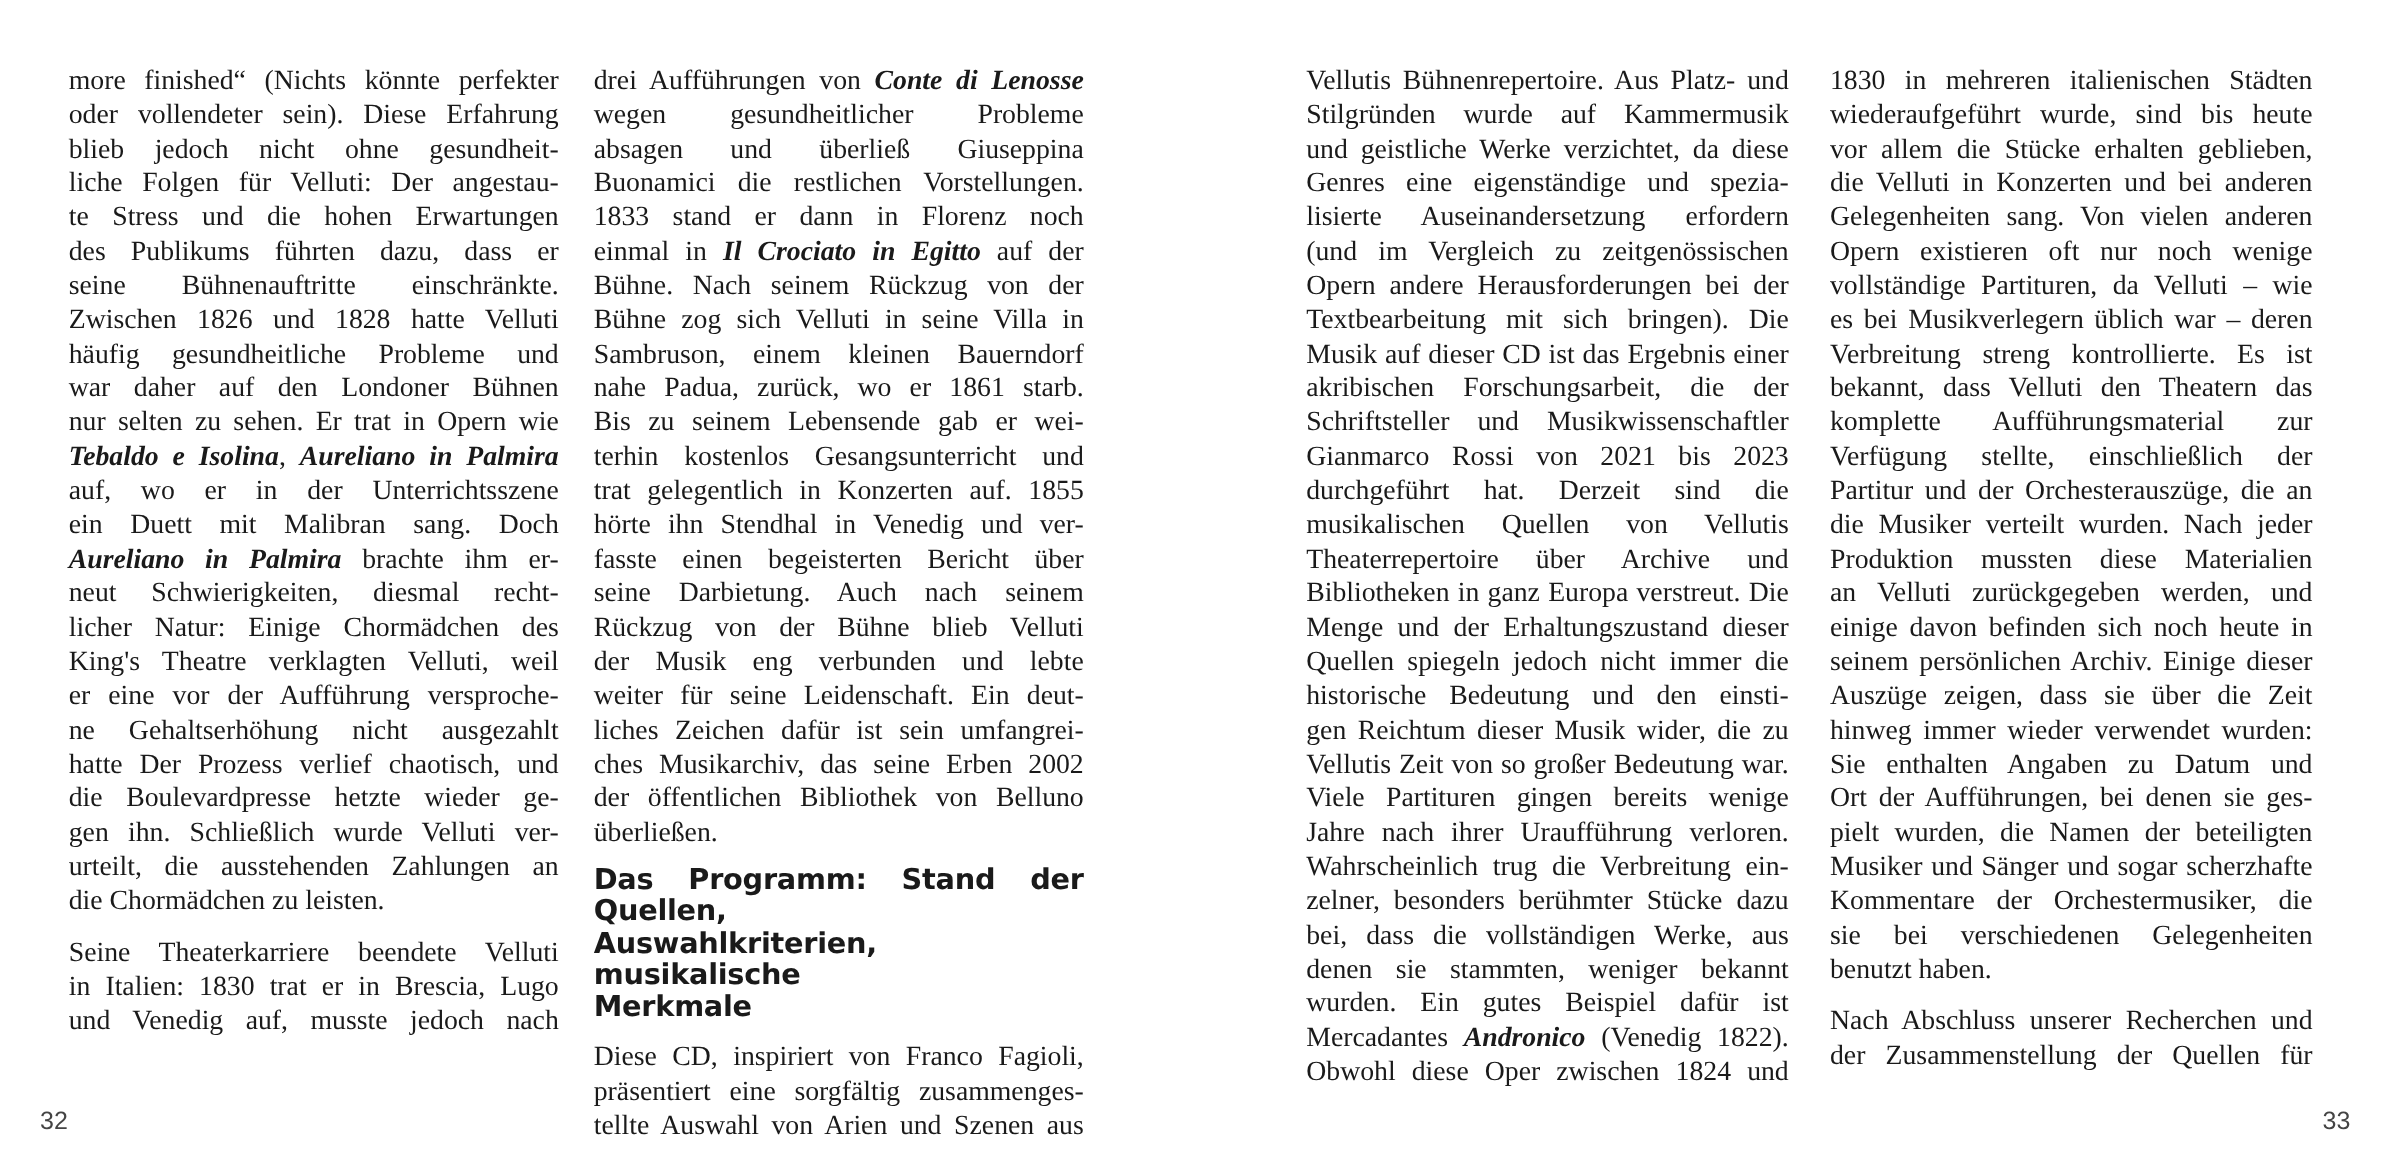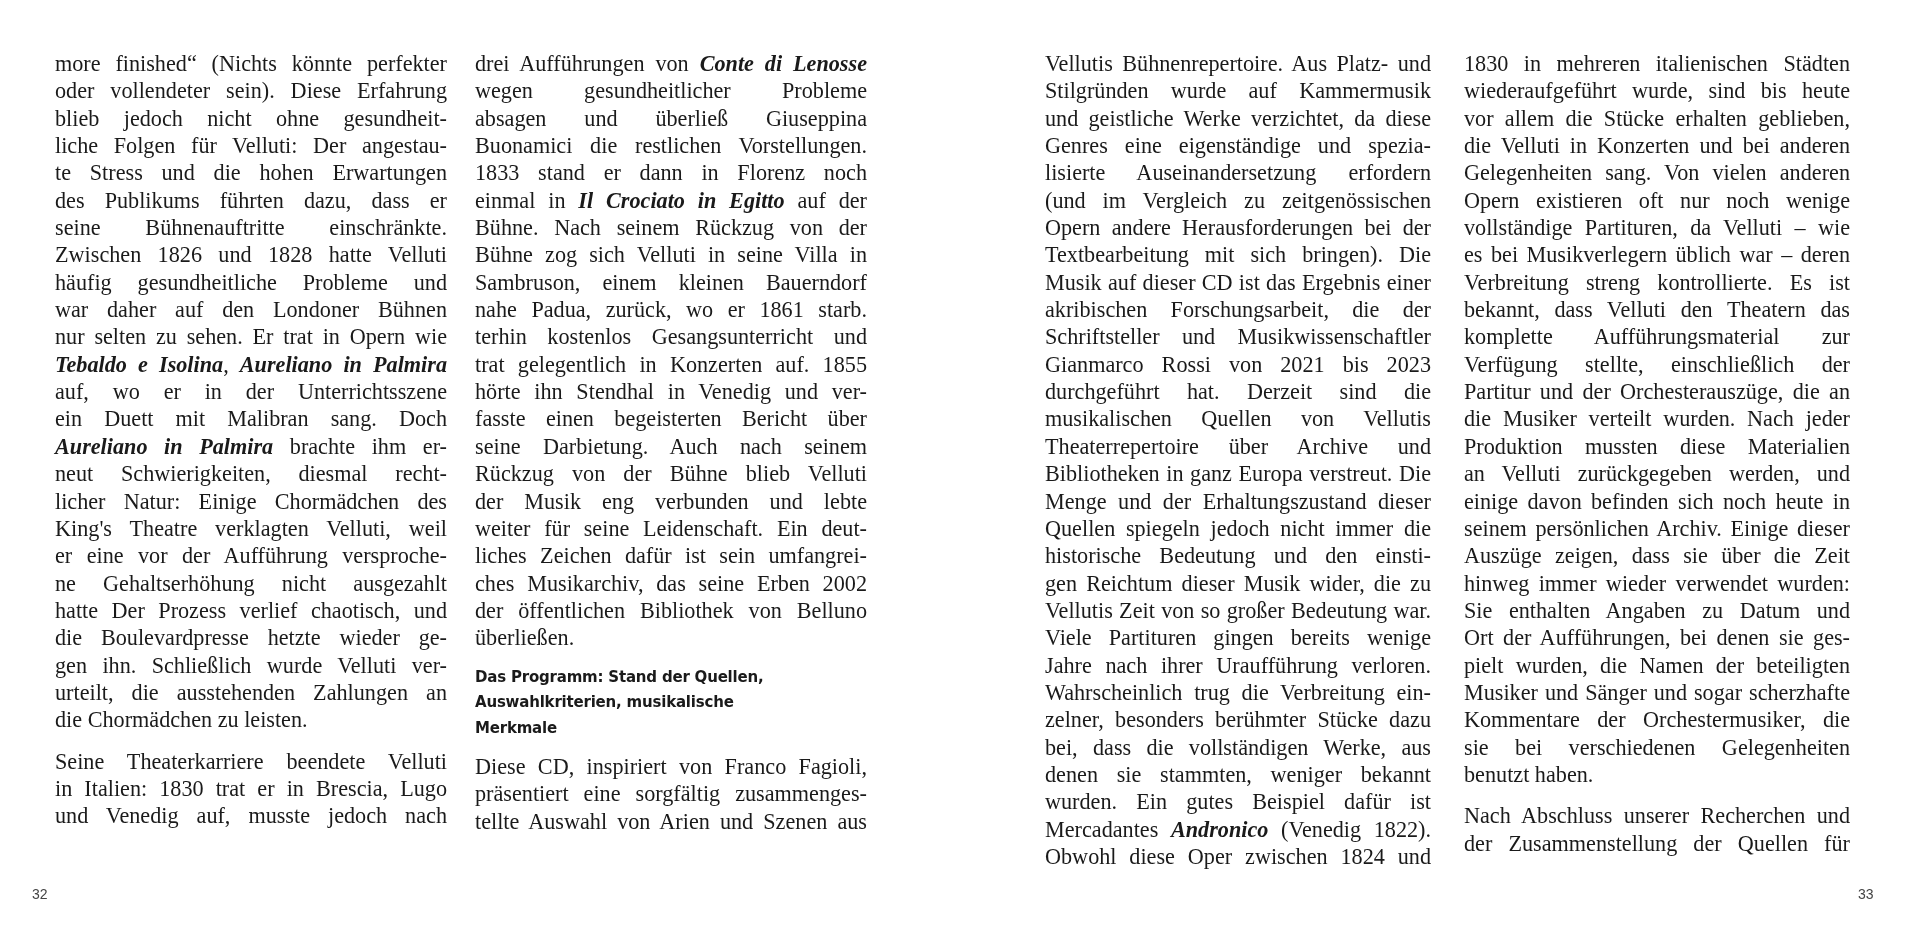--- a/index.html
+++ b/index.html
@@ -25,32 +25,32 @@
   .col p + p { margin-top: 14px; }
   .col .line { display: block; text-align: justify; text-align-last: justify; white-space: nowrap; }
   .col .line.last { text-align-last: left; }
   .col em { font-style: italic; font-weight: bold; }
   #col1 { left: 55px; }
   #col2 { left: 475px; }
   #col3 { left: 1045px; width: 386px; }
   #col4 { left: 1464px; width: 386px; }
   .heading {
     font-family: "DejaVu Sans", "Liberation Sans", sans-serif;
-    font-size: 15px;
+    font-size: 23px;
     line-height: 25.5px;
     font-weight: bold;
     color: #1a1a1a;
     margin: 13px 0 12px 0;
     letter-spacing: -0.2px;
   }
   .heading span { display: block; }
   .pagenum {
     position: absolute;
     font-family: "Liberation Sans", "DejaVu Sans", sans-serif;
-    font-size: 14px;
+    font-size: 20px;
     color: #444444;
     top: 886px;
     text-align: right;
   }
   #pn-left { left: 32px; }
   #pn-right { left: 1858px; }
 </style>
 </head>
 <body>
 
@@ -96,20 +96,21 @@
           <span class="line"><span>drei Aufführungen von </span><em>Conte di Lenosse</em></span>
           <span class="line"><span>wegen gesundheitlicher Probleme</span></span>
           <span class="line"><span>absagen und überließ Giuseppina</span></span>
           <span class="line"><span>Buonamici die restlichen Vorstellungen.</span></span>
           <span class="line"><span>1833 stand er dann in Florenz noch</span></span>
           <span class="line"><span>einmal in </span><em>Il Crociato in Egitto</em><span> auf der</span></span>
           <span class="line"><span>Bühne. Nach seinem Rückzug von der</span></span>
           <span class="line"><span>Bühne zog sich Velluti in seine Villa in</span></span>
           <span class="line"><span>Sambruson, einem kleinen Bauerndorf</span></span>
           <span class="line"><span>nahe Padua, zurück, wo er 1861 starb.</span></span>
+          <span class="line"><span>Bis zu seinem Lebensende gab er wei-</span></span>
           <span class="line"><span>terhin kostenlos Gesangsunterricht und</span></span>
           <span class="line"><span>trat gelegentlich in Konzerten auf. 1855</span></span>
           <span class="line"><span>hörte ihn Stendhal in Venedig und ver-</span></span>
           <span class="line"><span>fasste einen begeisterten Bericht über</span></span>
           <span class="line"><span>seine Darbietung. Auch nach seinem</span></span>
           <span class="line"><span>Rückzug von der Bühne blieb Velluti</span></span>
           <span class="line"><span>der Musik eng verbunden und lebte</span></span>
           <span class="line"><span>weiter für seine Leidenschaft. Ein deut-</span></span>
           <span class="line"><span>liches Zeichen dafür ist sein umfangrei-</span></span>
           <span class="line"><span>ches Musikarchiv, das seine Erben 2002</span></span>

